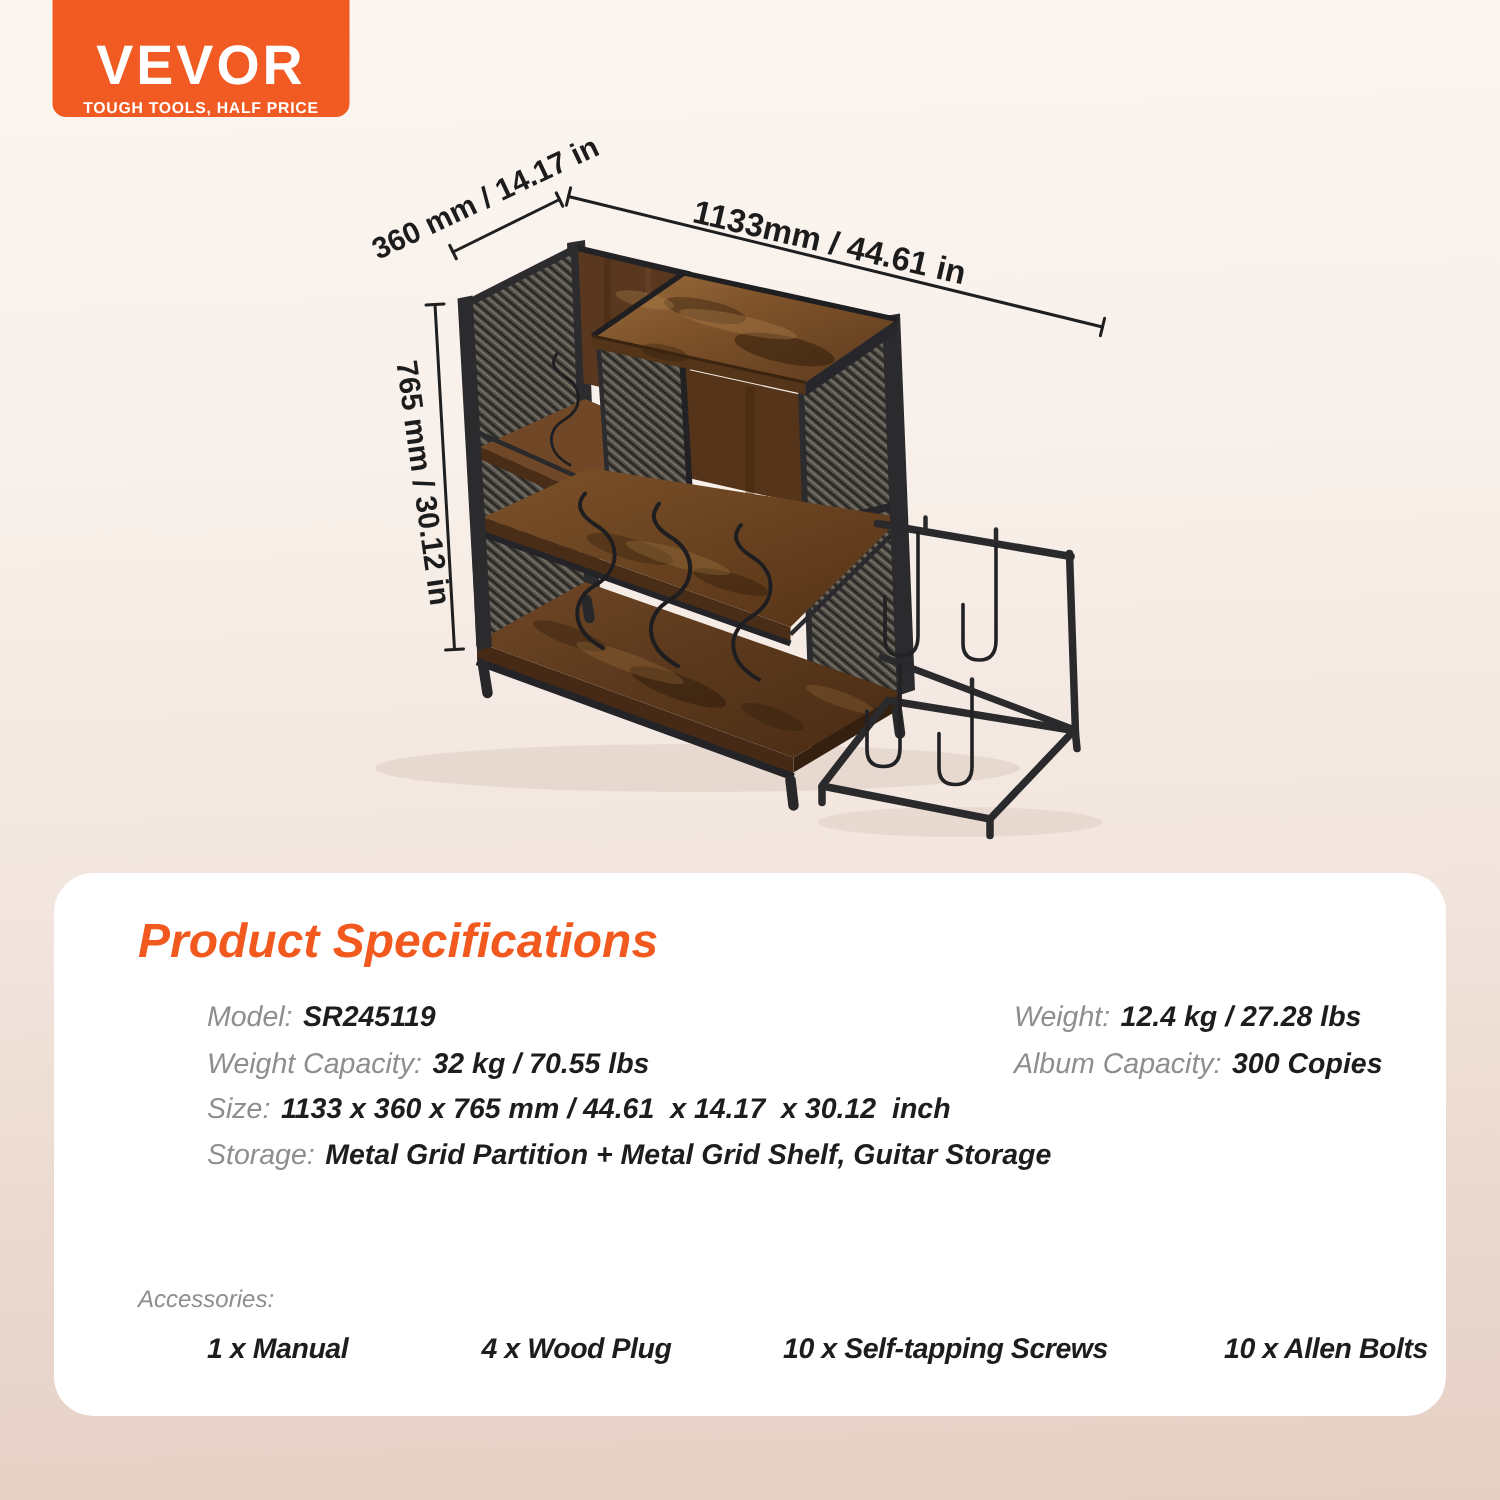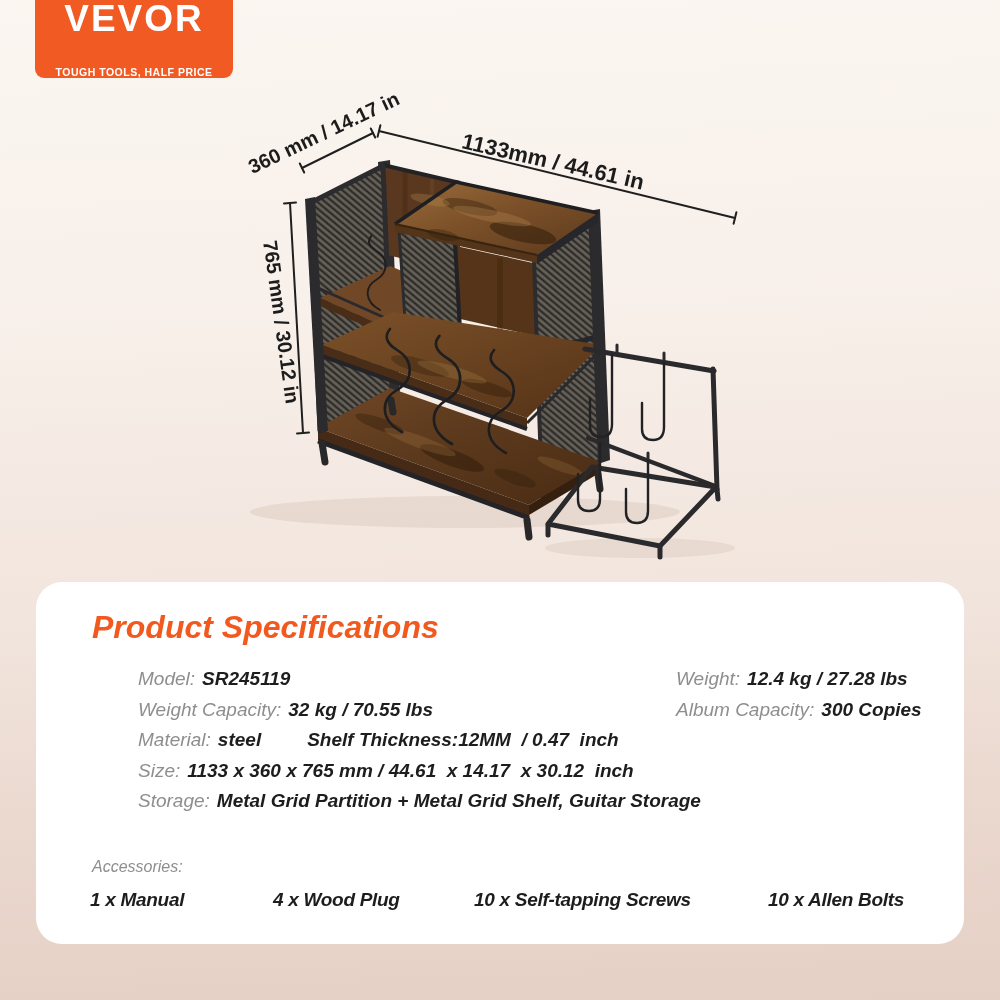--- a/index.html
+++ b/index.html
@@ -6,21 +6,21 @@
   body{
     width:1000px;height:1000px;position:relative;overflow:hidden;
     font-family:"Liberation Sans",sans-serif;
     background:linear-gradient(178deg,#fbf6f1 0%,#f8f0ea 30%,#f1e4dc 62%,#ead7cd 82%,#e5d0c5 100%);
   }
   .figure-svg{position:absolute;left:0;top:0;width:1000px;height:1000px;}
   
   .logo{
     position:absolute;left:35px;top:0;width:198px;height:78px;
     background:#F15A23;border-radius:0 0 9px 9px;color:#fff;
-    display:flex;flex-direction:column;align-items:center;justify-content:space-between;
+    display:flex;flex-direction:column;align-items:center;justify-content:flex-end;
   }
   .logo .name{font-size:37px;font-weight:900;letter-spacing:2px;line-height:1;}
   .logo .tag{font-size:10.5px;font-weight:700;letter-spacing:.5px;margin-top:4px;white-space:nowrap;}
   
   .dim{position:absolute;font-weight:700;color:#1c1c1c;white-space:nowrap;}
   .dim-w{left:553px;top:162px;font-size:22px;transform:translate(-50%,-50%) rotate(13deg);}
   .dim-d{left:324px;top:133px;font-size:20px;transform:translate(-50%,-50%) rotate(-25.5deg);}
   .dim-h{left:281px;top:322px;font-size:20px;transform:translate(-50%,-50%) rotate(82deg);}
   
   .card{
@@ -29,21 +29,21 @@
   }
   .card-title{position:absolute;left:56px;top:27px;font-size:32px;font-weight:700;color:#F2591F;white-space:nowrap;}
   .col{position:absolute;top:82px;font-size:19px;line-height:30.6px;color:#1d1d1d;white-space:nowrap;margin-left:46px;}
   .col-left{left:56px;}
   .col-right{left:594px;}
   .lbl{color:#8e8e8e;}
   .val{font-weight:700;margin-left:7px;white-space:pre-wrap;}
   .extra{font-weight:700;margin-left:46px;white-space:pre-wrap;}
   .extra:empty{margin-left:0;}
   .acc-label{position:absolute;left:56px;top:276px;font-size:16px;color:#8e8e8e;}
-  .acc-item{position:absolute;top:307px;font-size:19px;font-weight:700;color:#1d1d1d;letter-spacing:-0.3px;white-space:nowrap;}
+  .acc-item{position:absolute;top:307px;font-size:19px;font-weight:700;color:#1d1d1d;letter-spacing:-0.3px;white-space:nowrap;margin-left:48px;}
   .acc-0{left:54px;} .acc-1{left:237px;} .acc-2{left:438px;} .acc-3{left:732px;}
 </style>
 </head>
 <body>
 
 <svg class="figure-svg" viewBox="0 0 1000 1000" aria-hidden="true">
   <defs>
     <linearGradient id="woodTop" x1="0" y1="0" x2="1" y2="1">
       <stop offset="0" stop-color="#9a6b3c"></stop>
         <stop offset="0.45" stop-color="#7c5129"></stop>
@@ -184,23 +184,20 @@
   <div class="card-title">Product Specifications</div>
 
   <div class="col col-left">
     <div class="spec-row">
       <span class="lbl">Model:</span><span class="val">SR245119</span><span class="extra"></span>
     </div>
     <div class="spec-row">
       <span class="lbl">Weight Capacity:</span><span class="val">32 kg / 70.55 lbs</span><span class="extra"></span>
     </div>
     <div class="spec-row">
-      <span class="lbl">Material:</span><span class="val">steel</span><span class="extra">Shelf Thickness:12MM  / 0.47  inch</span>
-    </div>
-    <div class="spec-row">
       <span class="lbl">Size:</span><span class="val">1133 x 360 x 765 mm / 44.61  x 14.17  x 30.12  inch</span><span class="extra"></span>
     </div>
     <div class="spec-row">
       <span class="lbl">Storage:</span><span class="val">Metal Grid Partition + Metal Grid Shelf, Guitar Storage</span><span class="extra"></span>
     </div>
   </div>
 
   <div class="col col-right">
     <div class="spec-row">
       <span class="lbl">Weight:</span><span class="val">12.4 kg / 27.28 lbs</span>

